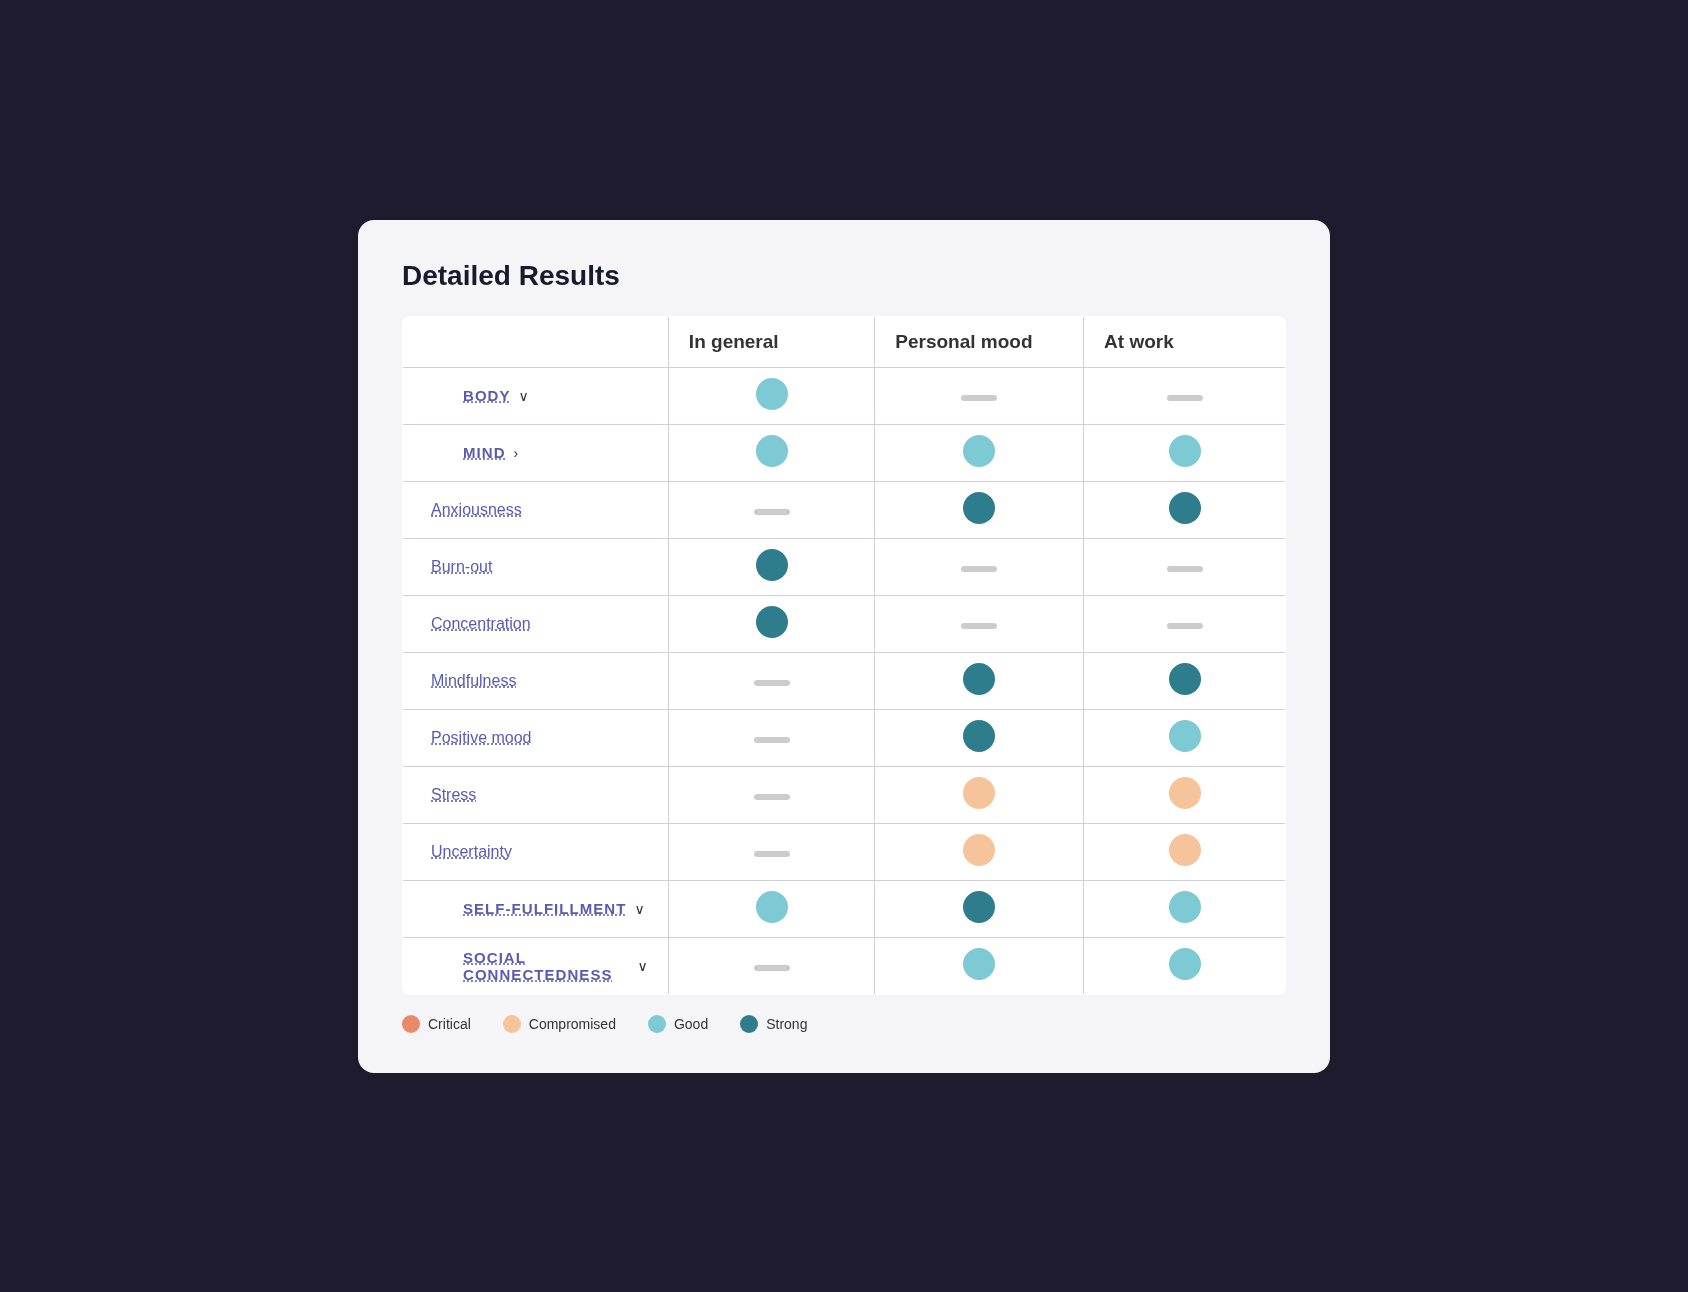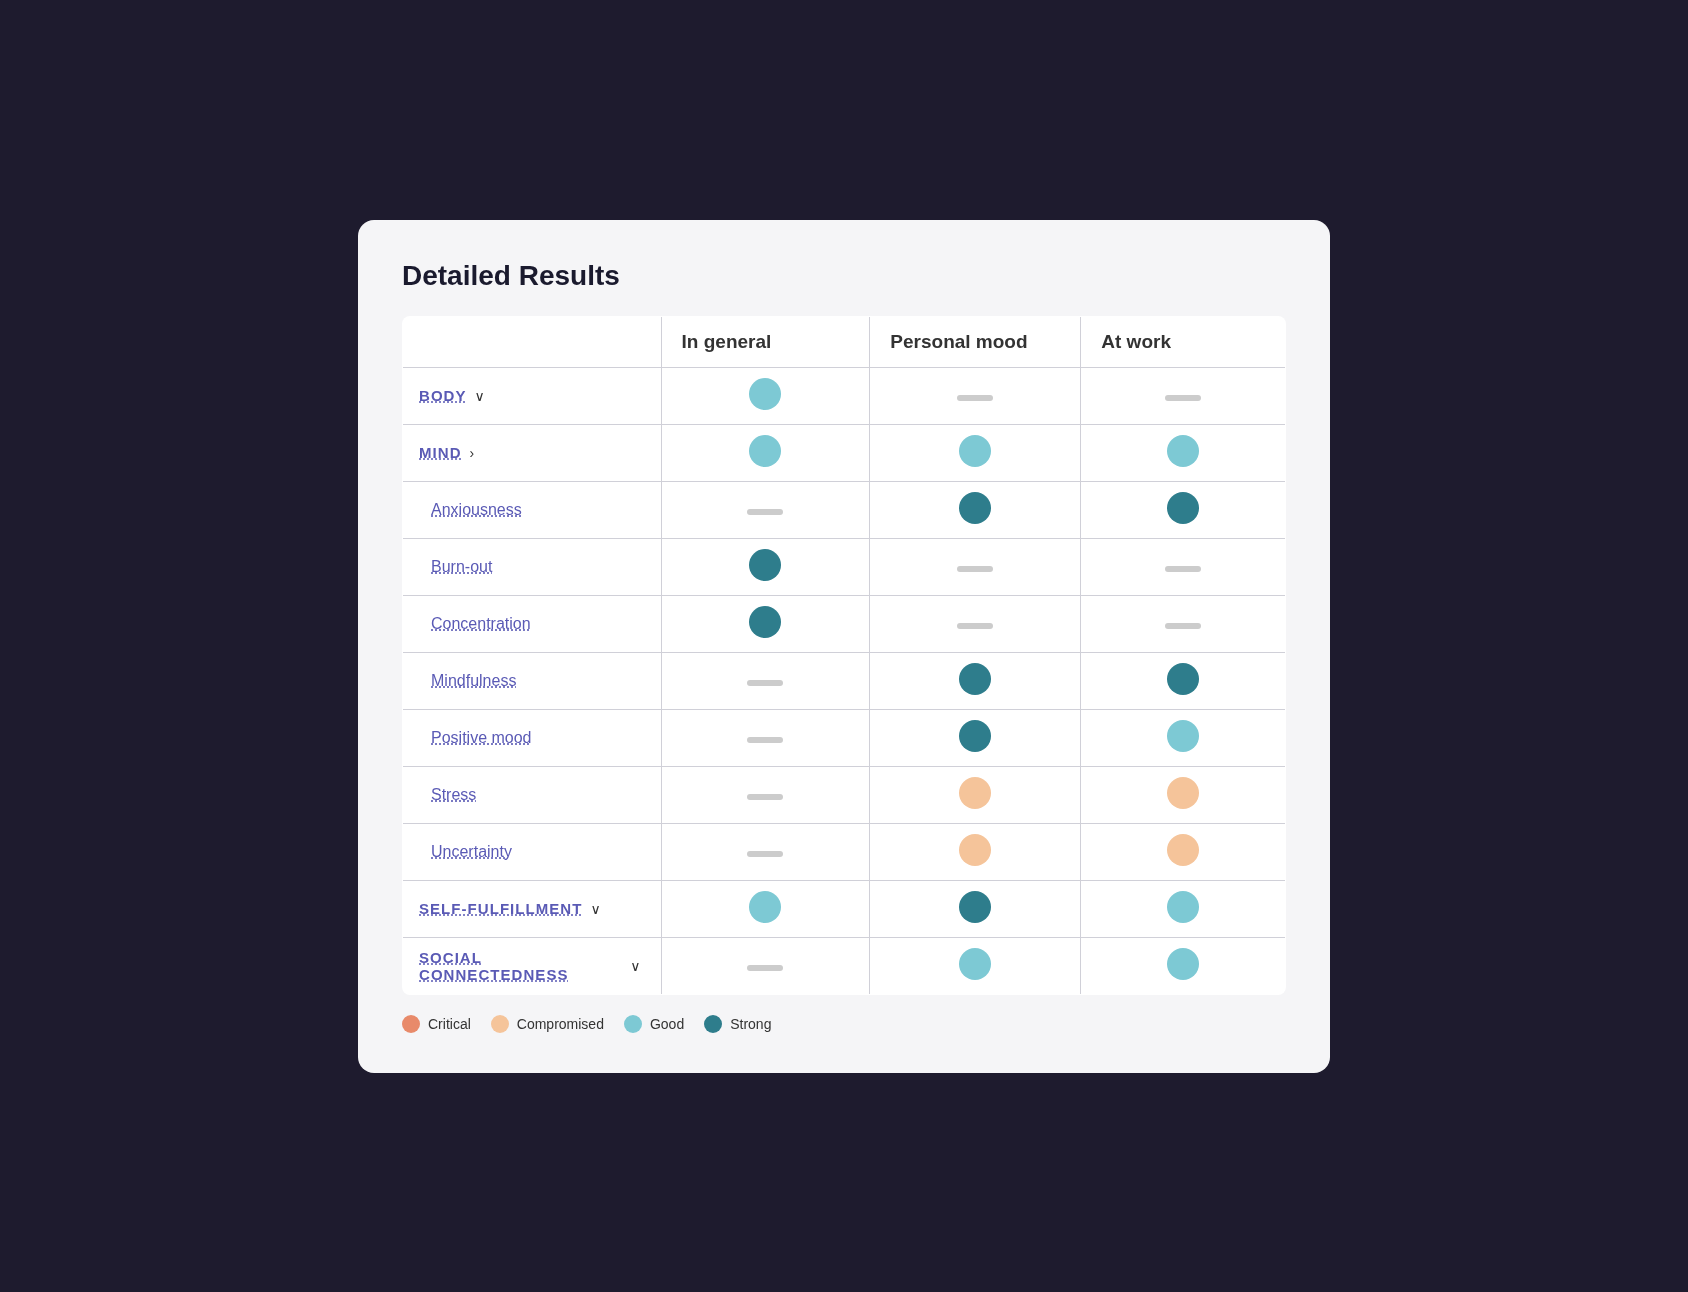--- a/index.html
+++ b/index.html
@@ -66,20 +66,21 @@
     }
     .category-label {
       font-size: 15px;
       font-weight: 700;
       letter-spacing: 0.07em;
       text-transform: uppercase;
       color: #5a5ab5;
       text-decoration: underline;
       text-decoration-style: dotted;
       cursor: pointer;
+      margin-left: 44px;
     }
     .sub-label {
       font-size: 16px;
       color: #5a5ab5;
       text-decoration: underline;
       text-decoration-style: dotted;
       cursor: pointer;
       padding-left: 12px;
     }
     .chevron {
@@ -102,21 +103,21 @@
       height: 6px;
       background: #ccc;
       border-radius: 3px;
     }
     .color-good { background: #7dc9d4; }
     .color-strong { background: #2e7d8c; }
     .color-compromised { background: #f5c49a; }
     .color-critical { background: #e88a6a; }
     .legend {
       display: flex;
-      gap: 20px;
+      gap: 32px;
       margin-top: 20px;
       align-items: center;
     }
     .legend-item {
       display: flex;
       align-items: center;
       gap: 8px;
       font-size: 14px;
       color: #333;
     }

